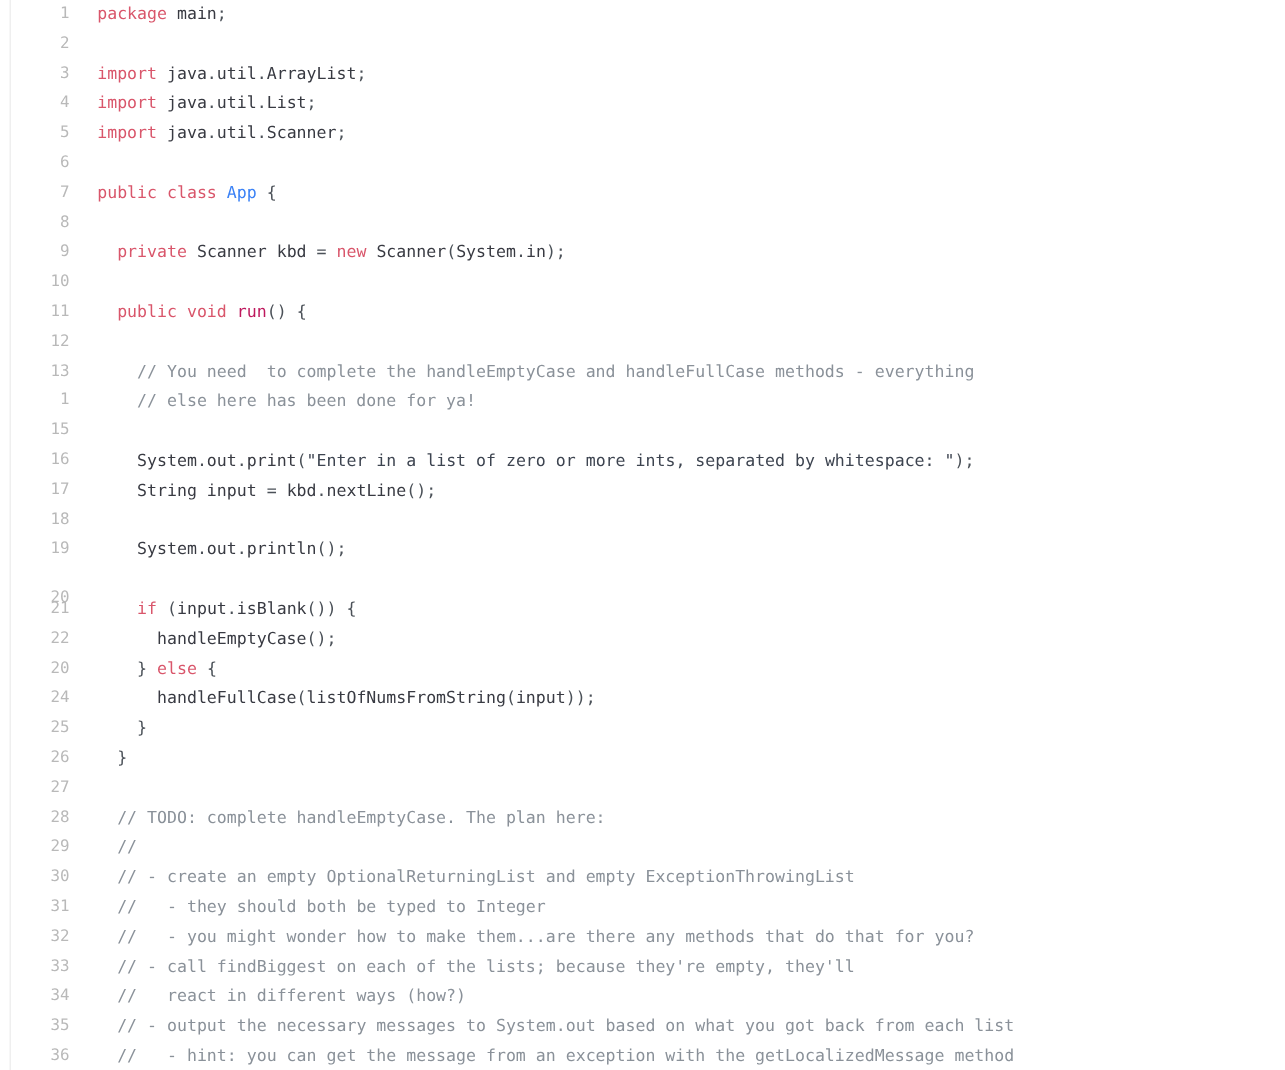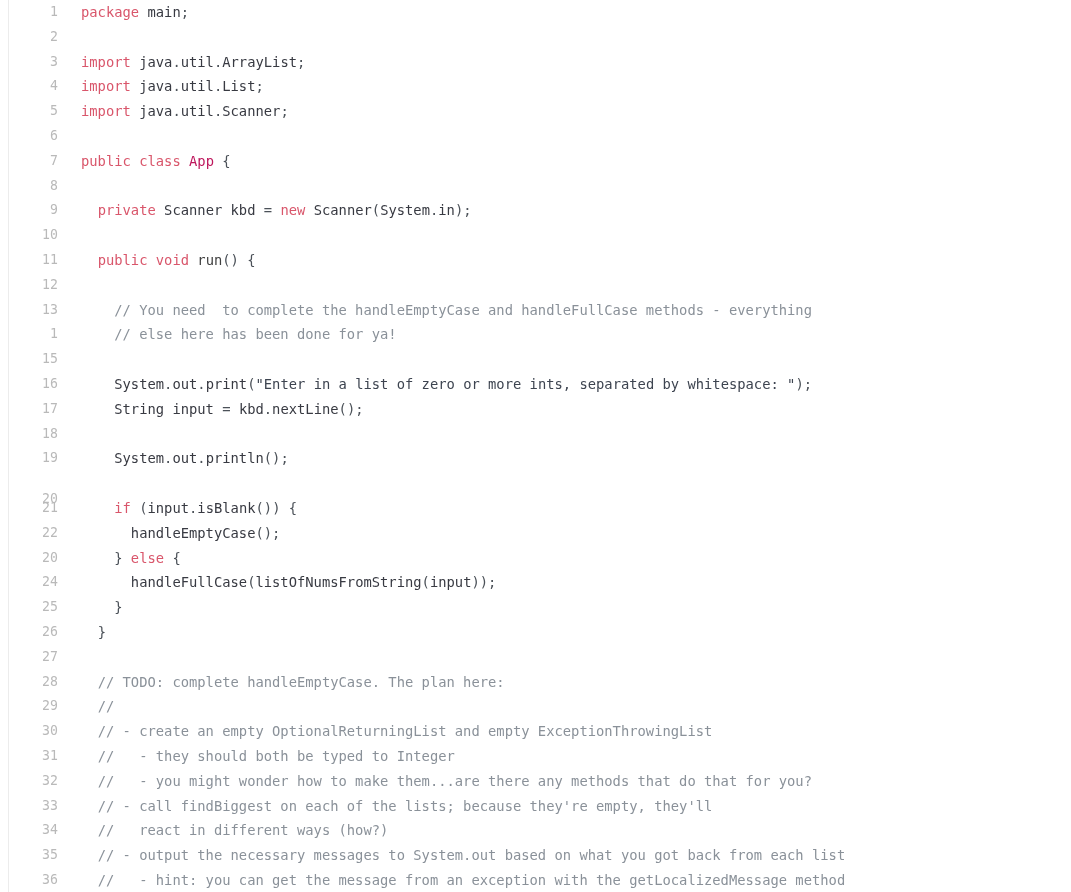--- a/index.html
+++ b/index.html
@@ -64,22 +64,22 @@
     left: 81px;
     top: 0;
     white-space: pre;
     color: #383a42;
     letter-spacing: 0px;
   }
 
   
   .t-kw   { color: #d9566b; }
   .t-id   { color: #383a42; }
-  .t-type { color: #be185d; }
-  .t-fn   { color: #404040; }
+  .t-type { color: #3b82f6; }
+  .t-fn   { color: #be185d; }
   .t-str  { color: #3d4450; }
   .t-cmt  { color: #8a9199; }
   .t-pun  { color: #4b5158; }
 </style>
 </head>
 <body>
 
 <div id="editor">
   <div id="gutter-rule"></div>
   <div id="code-lines">

